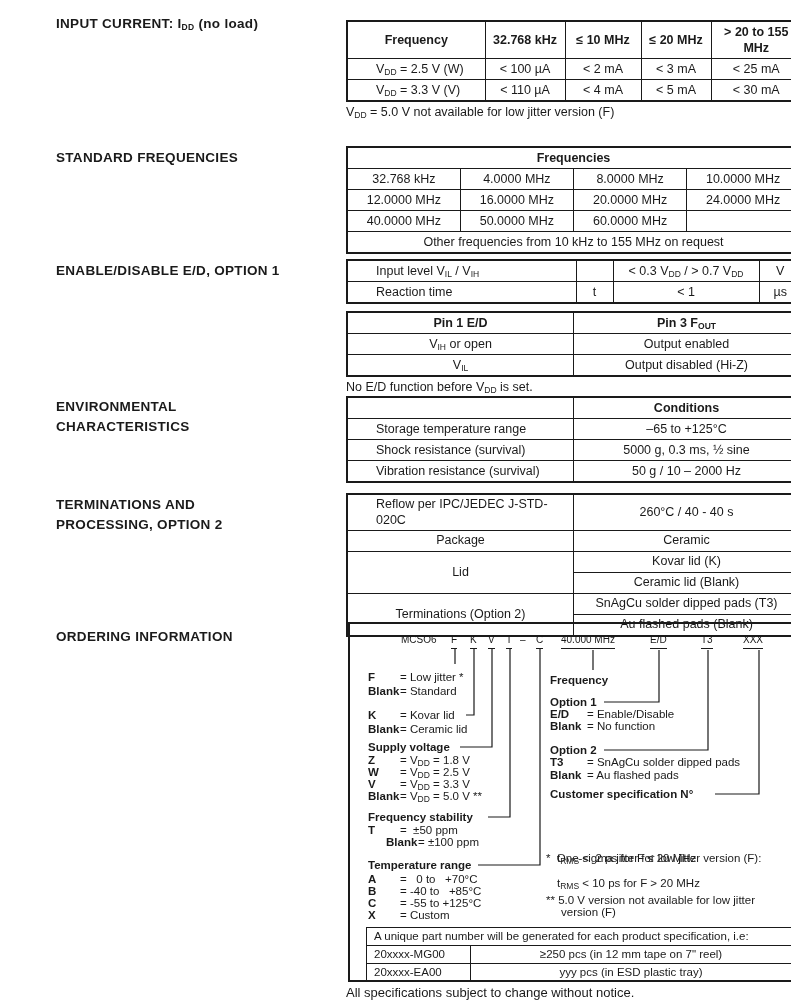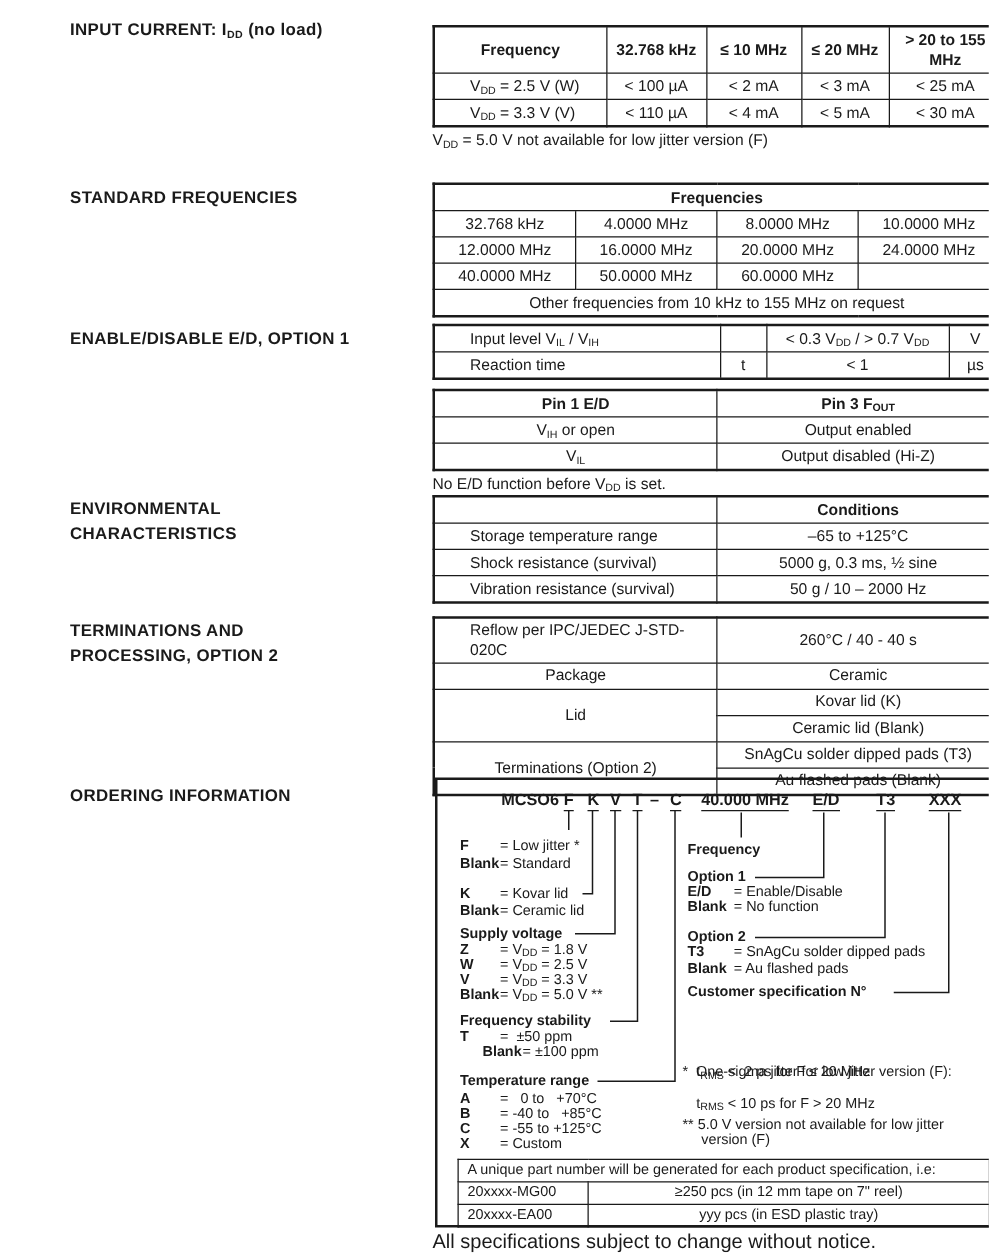--- a/index.html
+++ b/index.html
@@ -13,29 +13,29 @@
   th{font-weight:bold;}
   td.l,th.l{text-align:left;padding-left:28px;}
   sub{font-size:8.5px;line-height:0;vertical-align:-2px;}
   .note{font-size:12.5px;margin-top:3px;}
   .gap{margin-top:7px;}
   
   .obox{position:absolute;left:312px;top:622px;width:455px;height:360px;
         border:2px solid #1a1a1a;font-size:11.5px;box-sizing:border-box;}
   .obox .lines{position:absolute;left:0;top:0;}
   .abs{position:absolute;white-space:pre;line-height:13px;}
-  .pt{position:absolute;top:8px;font-weight:bold;font-size:13px;white-space:pre;line-height:15px;}
+  .pt{position:absolute;top:8px;font-weight:normal;font-size:10px;white-space:pre;line-height:15px;}
   .u{border-bottom:1.4px solid #1a1a1a;padding-bottom:1px;}
   .kv .k{display:inline-block;width:32px;font-weight:bold;}
   .kv.r .k{width:37px;}
   .bt{font-weight:bold;}
   .ptable{position:absolute;left:16px;top:303px;width:425px;}
   .ptable table{font-size:11.5px;border:1.5px solid #1a1a1a;}
   .ptable td{height:14px;padding:1px 7px;}
-  .footer{position:absolute;left:310px;top:985px;font-size:16px;}
+  .footer{position:absolute;left:310px;top:985px;font-size:13px;}
 </style>
 </head>
 <body>
 
 <div class="page">
 
   <div class="heading" style="top:14px">INPUT CURRENT: I<sub>DD</sub> (no load)</div>
   <div class="content" style="top:20px">
     <table>
       <colgroup>

